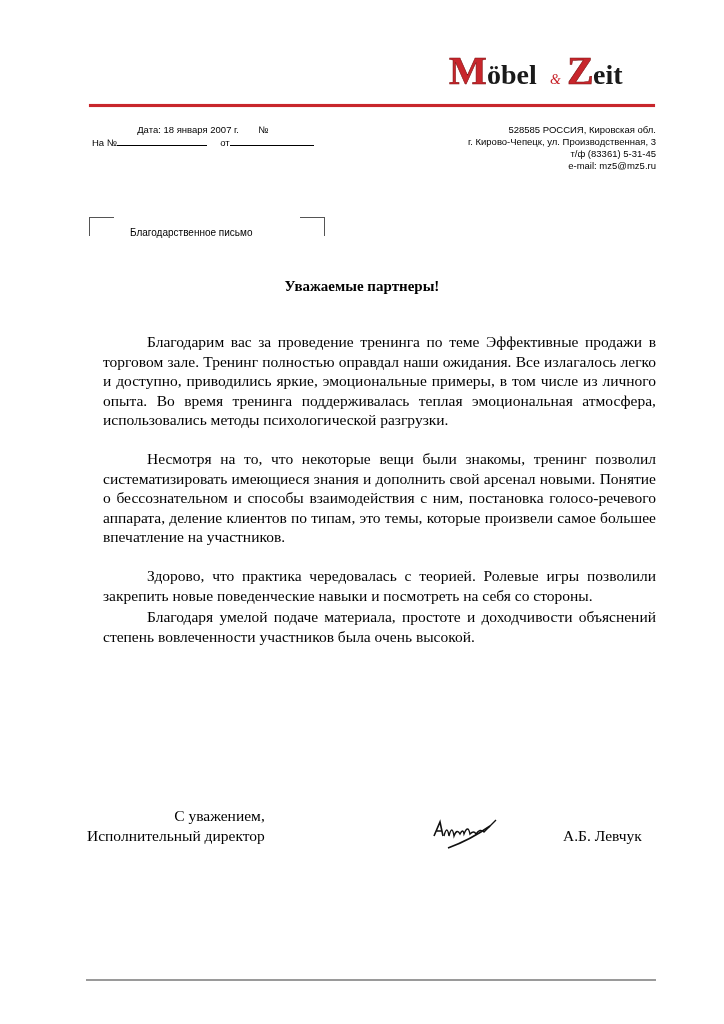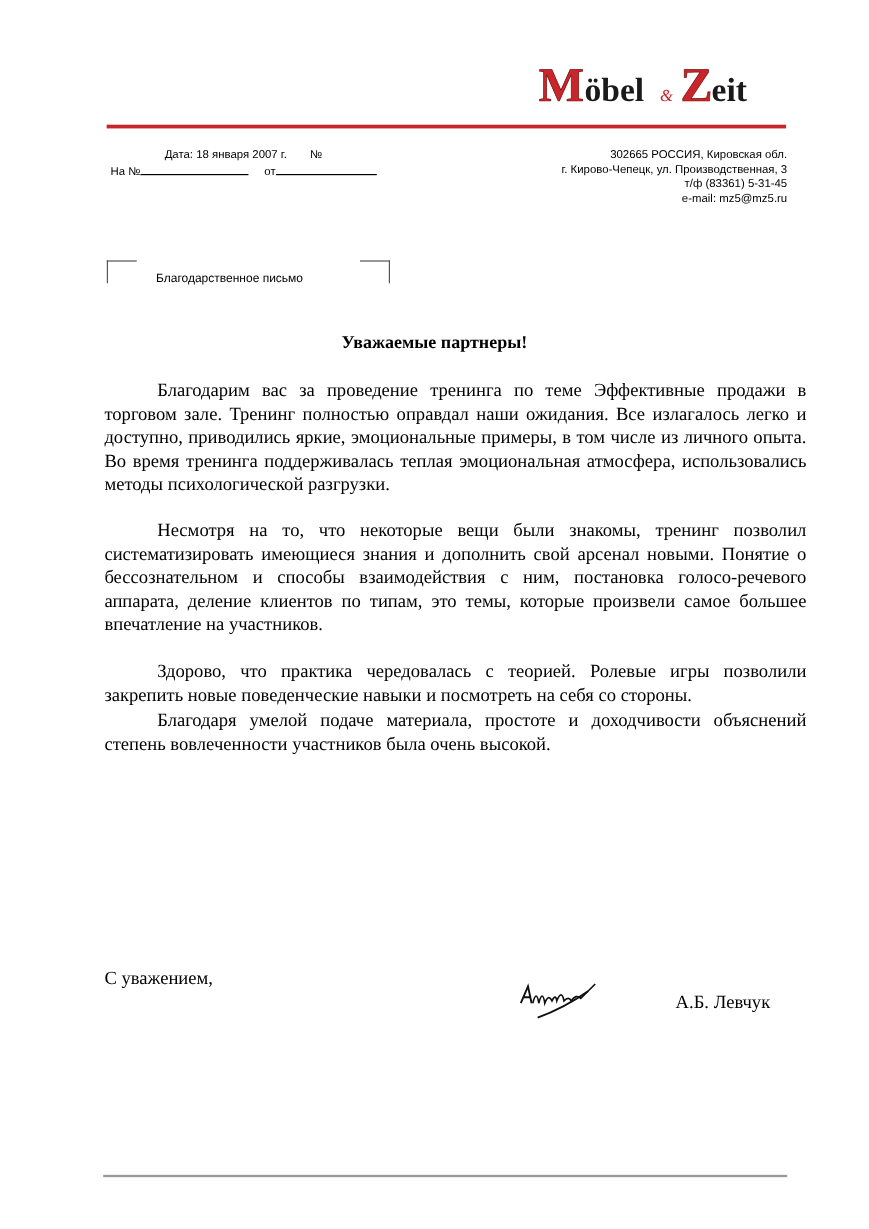--- a/index.html
+++ b/index.html
@@ -20,21 +20,21 @@
 
   
   .bracket { border-color: #555; border-style: solid; width: 24px; height: 18px; }
   #bracket-left { left: 89px; top: 217px; border-width: 1px 0 0 1px; }
   #bracket-right { left: 300px; top: 217px; border-width: 1px 1px 0 0; }
   #doc-type { left: 130px; top: 227px; font-size: 10px; font-weight: normal; }
 
   #salutation { left: 0; width: 724px; top: 278px; text-align: center; font-size: 15px; font-weight: bold; }
 
   .body-text { left: 87px; width: 585px; font-size: 15.5px; line-height: 19.6px; text-align: justify; }
-  .body-text p { margin: 0; text-indent: 44px; }
+  .body-text p { margin: 16px; text-indent: 44px; }
 
   #p1 { top: 316px; }
   #p2 { top: 433px; }
   #p3 { top: 550px; }
   #p4 { top: 591px; }
 
   #closing { left: 87px; top: 806px; font-size: 15.5px; line-height: 19.6px; }
   #signer { left: 563px; top: 826px; font-size: 15.5px; line-height: 19.6px; }
   #signature { left: 430px; top: 810px; width: 70px; height: 42px; }
 
@@ -62,21 +62,21 @@
     <span>№</span>
   </div>
   <div>
     <span>На №</span><span class="underline-blank" style="width:90px"></span>
     <span style="display:inline-block;width:8px"></span>
     <span>от</span><span class="underline-blank" style="width:84px"></span>
   </div>
 </div>
 
 <div class="abs sans hdr-right">
-  <div>302665 РОССИЯ, Кировская обл.</div>
+  <div>528585 РОССИЯ, Кировская обл.</div>
   <div>г. Кирово-Чепецк, ул. Производственная, 3</div>
   <div>т/ф (83361) 5-31-45</div>
   <div>e-mail: mz5@mz5.ru</div>
 </div>
 
 <div id="bracket-left" class="abs bracket"></div>
 <div id="bracket-right" class="abs bracket"></div>
 <div id="doc-type" class="abs sans">Благодарственное письмо</div>
 
 <div id="salutation" class="abs serif">Уважаемые партнеры!</div>
@@ -89,20 +89,21 @@
 </div>
 <div id="p3" class="abs serif body-text">
   <p>Здорово, что практика чередовалась с теорией. Ролевые игры позволили закрепить новые поведенческие навыки и посмотреть на себя со стороны.</p>
 </div>
 <div id="p4" class="abs serif body-text">
   <p>Благодаря умелой подаче материала, простоте и доходчивости объяснений степень вовлеченности участников была очень высокой.</p>
 </div>
 
 <div id="closing" class="abs serif">
   <div>С уважением,</div>
+  <div>Исполнительный директор</div>
 </div>
 
 <div id="signature" class="abs">
   <svg viewBox="0 0 70 42" width="70" height="42">
     <path d="M4 26 L10 12 L13 26 M6 21 L12 21" stroke="#111" stroke-width="1.6" fill="none"></path>
     <path d="M14 26 Q17 14 19 26 Q22 14 24 26 Q27 18 30 24 Q33 18 34 24 Q38 14 40 24 Q44 20 46 24 Q50 18 54 22 L66 10" stroke="#111" stroke-width="1.4" fill="none"></path>
     <path d="M18 38 Q40 30 60 16" stroke="#111" stroke-width="1.6" fill="none"></path>
   </svg>
 </div>
 

